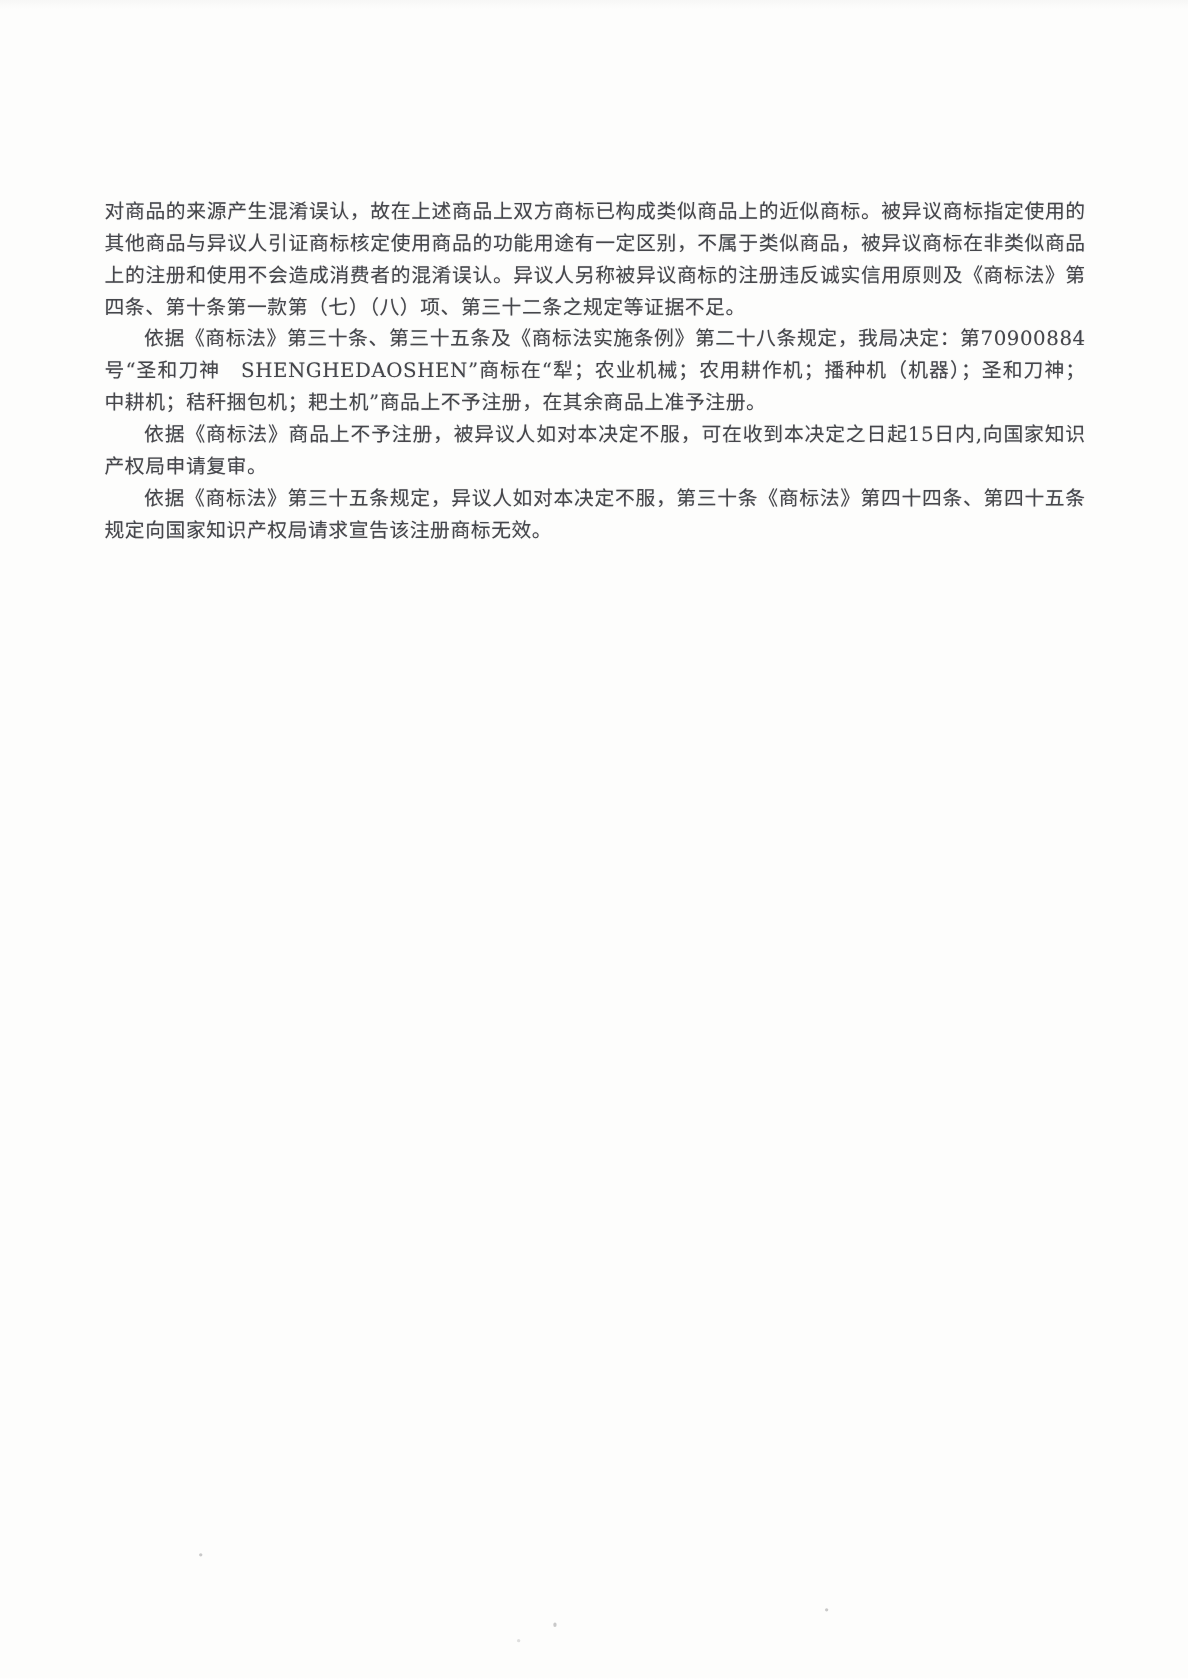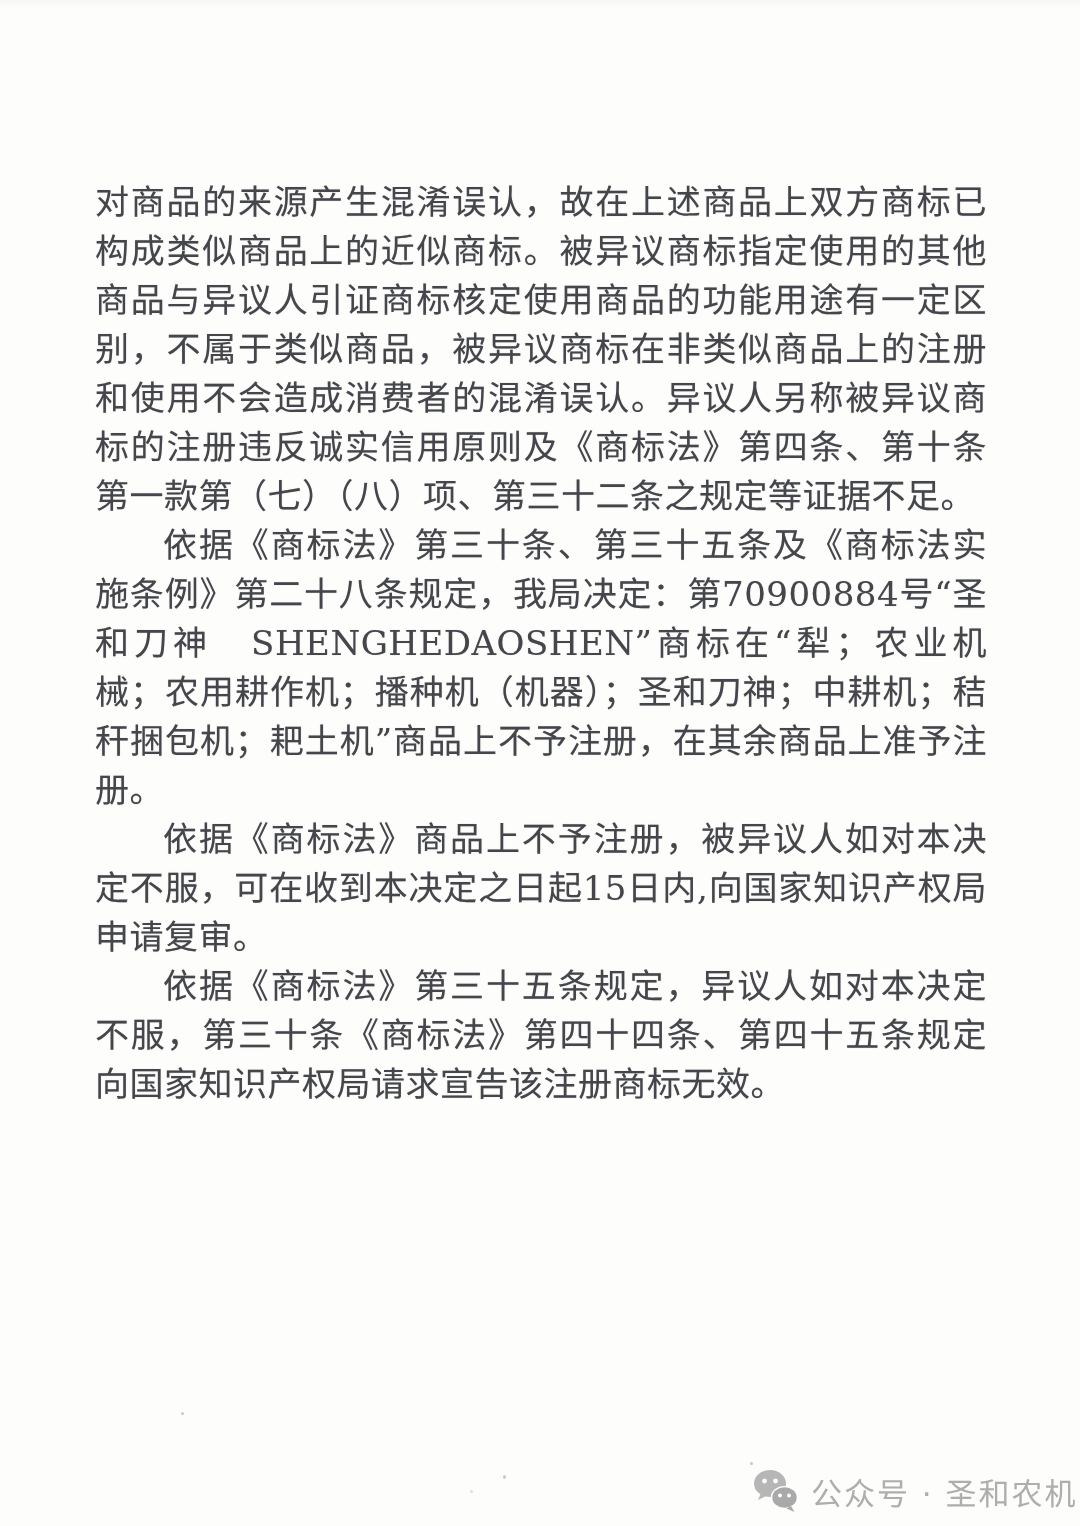--- a/index.html
+++ b/index.html
@@ -15,22 +15,22 @@
     background: linear-gradient(180deg, #f7f7f6 0px, #fdfdfc 8px, #fdfdfc 100%);
     overflow: hidden;
     font-family: "DejaVu Serif", "Liberation Serif", serif;
   }
   .content {
     position: absolute;
     top: 178px;
     left: 95px;
     width: 892px;
     color: #45464b;
-    font-size: 34px;
-    line-height: 49px;
+    font-size: 18px;
+    line-height: 29px;
     text-align: justify;
     text-justify: inter-character;
     letter-spacing: 0.5px;
     text-shadow: 0 0 1px rgba(69,70,75,0.35);
   }
   .content p {
     margin: 0;
   }
   .content p.indent {
     text-indent: 2em;
@@ -77,30 +77,14 @@
     <p class="indent">依据《商标法》第三十条、第三十五条及《商标法实施条例》第二十八条规定，我局决定：第70900884号“圣和刀神　SHENGHEDAOSHEN”商标在“犁；农业机械；农用耕作机；播种机（机器）；圣和刀神；中耕机；秸秆捆包机；耙土机”商品上不予注册，在其余商品上准予注册。</p>
     <p class="indent">依据《商标法》商品上不予注册，被异议人如对本决定不服，可在收到本决定之日起15日内,向国家知识产权局申请复审。</p>
     <p class="indent">依据《商标法》第三十五条规定，异议人如对本决定不服，第三十条《商标法》第四十四条、第四十五条规定向国家知识产权局请求宣告该注册商标无效。</p>
   </div>
 
   <div class="speck s1"></div>
   <div class="speck s2"></div>
   <div class="speck s3"></div>
   <div class="speck s4"></div>
 
-  <div class="footer">
-    <svg class="wechat-icon" viewBox="0 0 46 44" xmlns="http://www.w3.org/2000/svg" aria-hidden="true">
-
-      <ellipse cx="17" cy="14.5" rx="16" ry="13.5" fill="#b6b6b6"></ellipse>
-      <path d="M8 24 L5 31 L13 27 Z" fill="#b6b6b6"></path>
-      <circle cx="11.5" cy="12" r="2.4" fill="#fdfdfc"></circle>
-      <circle cx="22.5" cy="12" r="2.4" fill="#fdfdfc"></circle>
-
-      <ellipse cx="31.5" cy="28.5" rx="13.8" ry="11.6" fill="#fdfdfc"></ellipse>
-      <ellipse cx="31.5" cy="28.5" rx="12.2" ry="10.2" fill="#a9a9a9"></ellipse>
-      <path d="M38 37 L41.5 43 L33.5 39.5 Z" fill="#a9a9a9"></path>
-      <circle cx="27" cy="26.5" r="2" fill="#fdfdfc"></circle>
-      <circle cx="36" cy="26.5" r="2" fill="#fdfdfc"></circle>
-    </svg>
-    <span class="footer-label">公众号 · 圣和农机</span>
-  </div>
 
 </div>
 
 </body></html>

